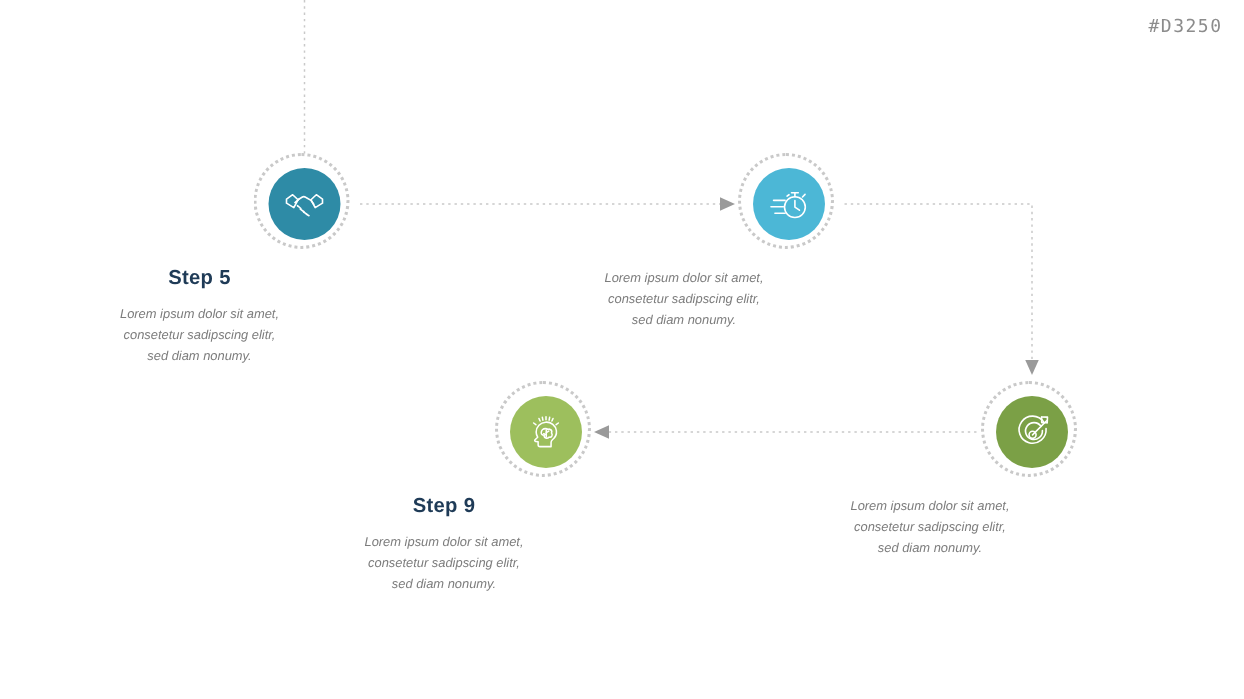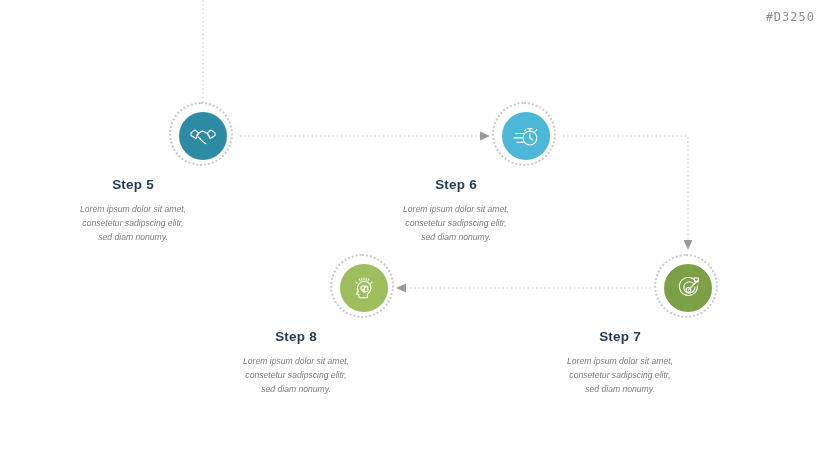--- a/index.html
+++ b/index.html
@@ -166,21 +166,20 @@
           <path d="M5.0 13.4 L13.2 13.4"></path>
           <path d="M3.2 18.0 L12.0 18.0"></path>
           <path d="M6.0 22.6 L13.2 22.6"></path>
           <path d="M14.6 10.4 L16.0 9.4"></path>
         </svg>
       </span>
     </div>
   </div>
 
   <div class="block" style="left:356px; top:178px;">
-    <div class="title">Step 6</div>
     <div class="desc">
       <span>Lorem ipsum dolor sit amet,</span>
       <span>consetetur sadipscing elitr,</span>
       <span>sed diam nonumy.</span>
     </div>
   </div>
 
   <div class="node" style="left:688px; top:288px;">
     <div class="ring"></div>
     <div class="disc" style="background:#7ba046;">
@@ -191,21 +190,20 @@
           <circle cx="16.4" cy="18.0" r="2.5"></circle>
           <path d="M16.4 18.0 L26.4 8.0"></path>
           <path d="M22.8 5.4 L22.9 9.3 L26.8 9.4"></path>
           <path d="M26.8 9.4 L27.0 5.4 L22.9 5.3"></path>
         </svg>
       </span>
     </div>
   </div>
 
   <div class="block" style="left:520px; top:330px;">
-    <div class="title">Step 7</div>
     <div class="desc">
       <span>Lorem ipsum dolor sit amet,</span>
       <span>consetetur sadipscing elitr,</span>
       <span>sed diam nonumy.</span>
     </div>
   </div>
 
   <div class="node" style="left:364px; top:288px;">
     <div class="ring"></div>
     <div class="disc" style="background:#9dbf5d;">
@@ -222,21 +220,21 @@
           <path d="M7.2 9.6 L8.8 10.8"></path>
           <path d="M24.8 9.6 L23.2 10.8"></path>
           <path d="M13.4 5.6 L13.8 7.6"></path>
           <path d="M18.6 5.6 L18.2 7.6"></path>
         </svg>
       </span>
     </div>
   </div>
 
   <div class="block" style="left:196px; top:330px;">
-    <div class="title">Step 8</div>
+    <div class="title">Step 9</div>
     <div class="desc">
       <span>Lorem ipsum dolor sit amet,</span>
       <span>consetetur sadipscing elitr,</span>
       <span>sed diam nonumy.</span>
     </div>
   </div>
 
 </div>
 
 </body></html>

